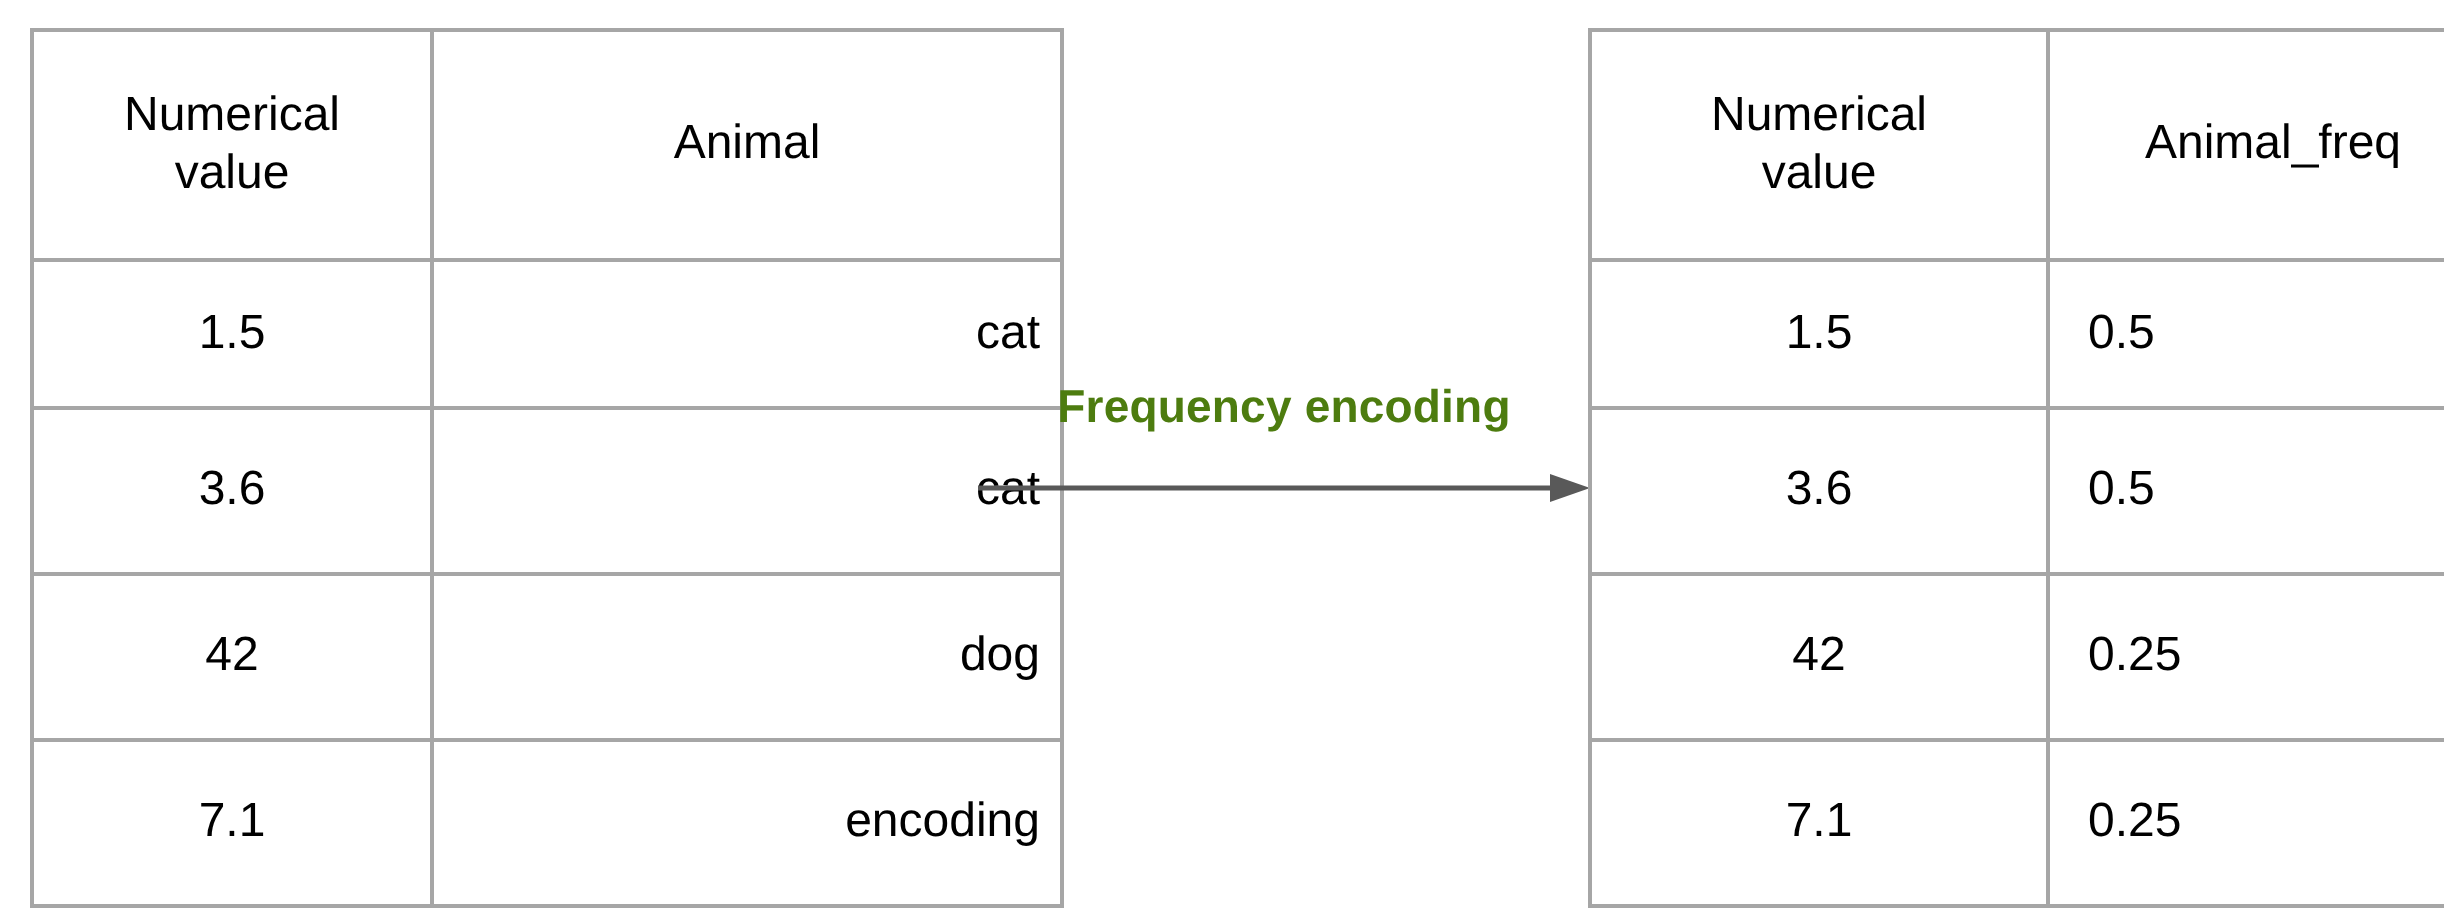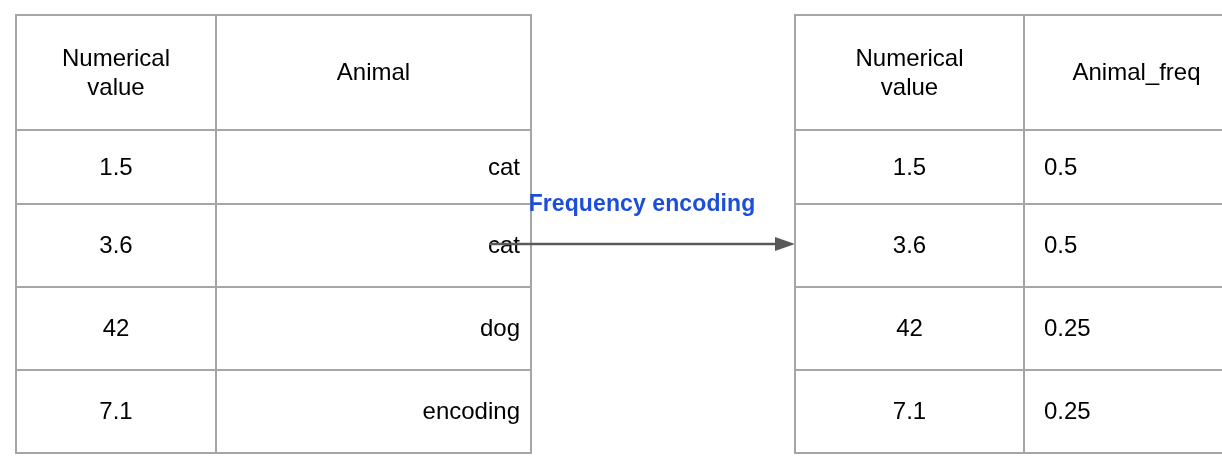--- a/index.html
+++ b/index.html
@@ -72,21 +72,21 @@
   }
   #arrow-label {
     position: absolute;
     left: 0px;
     top: 0px;
     width: 306px;
     text-align: center;
     font-size: 23px;
     font-weight: bold;
     letter-spacing: 0.1px;
-    color: #1d4ed8;
+    color: #4d7c0f;
     white-space: nowrap;
   }
   #arrow-shape {
     position: absolute;
     left: 0px;
     top: 44px;
     width: 306px;
     height: 20px;
   }
 </style>

